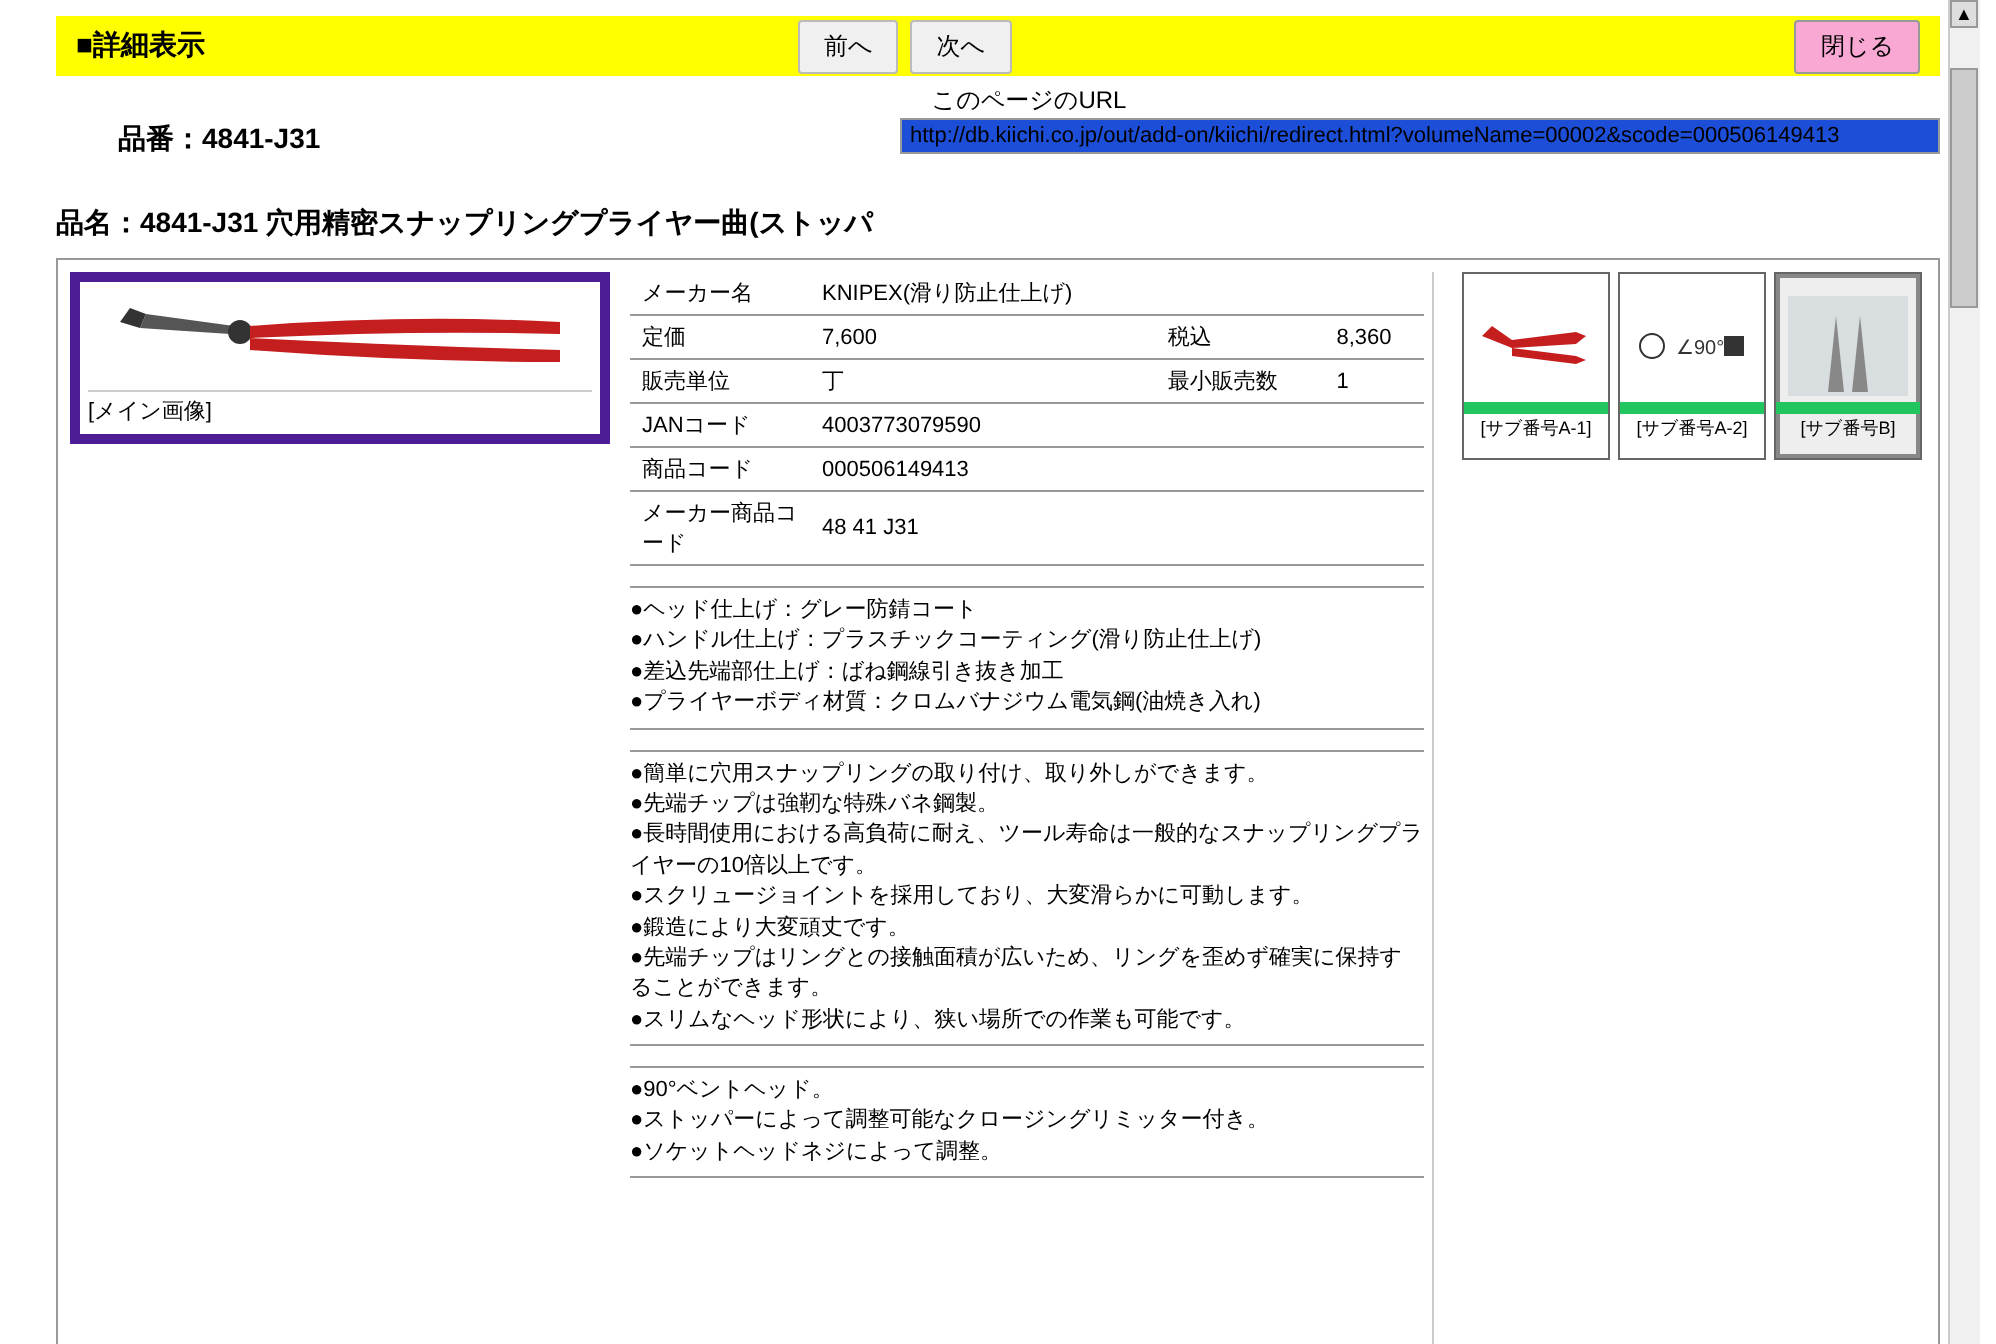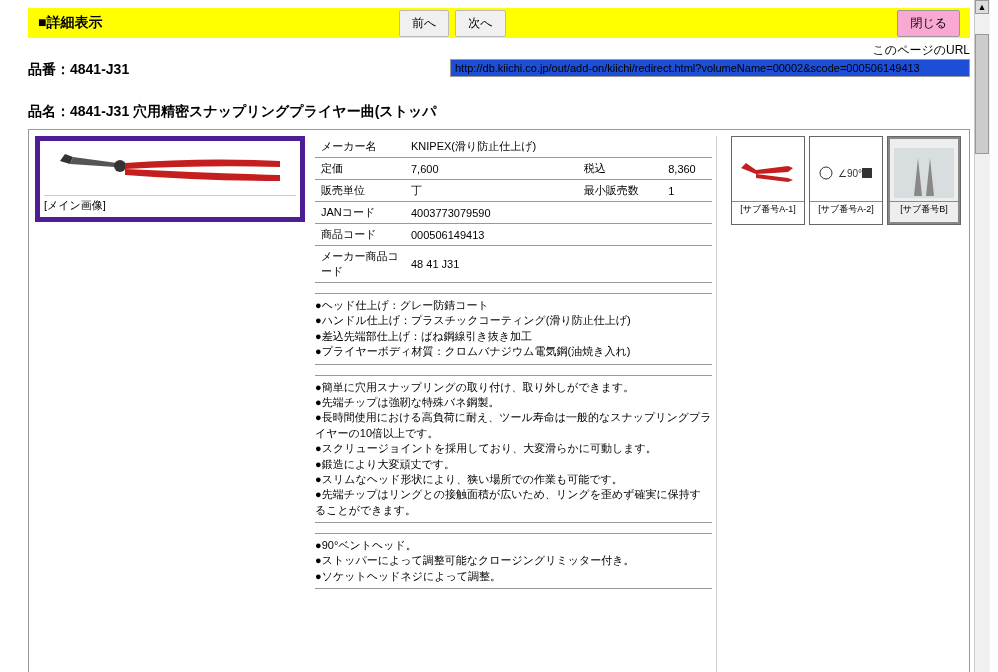--- a/index.html
+++ b/index.html
@@ -3,21 +3,21 @@
 <meta charset="utf-8">
 <style>
 * { box-sizing: border-box; margin: 0; padding: 0; }
 body { font-family: "MS PGothic", sans-serif; font-size: 12px; background: #fff; width: 998px; height: 672px; overflow: hidden; }
 .outer { position: relative; width: 100%; height: 100%; padding: 8px 28px; }
 .header-bar { background: #ffff00; height: 30px; display: flex; align-items: center; padding: 0 10px; position: relative; }
 .header-title { font-weight: bold; font-size: 14px; }
 .nav-buttons { position: absolute; left: 50%; transform: translateX(-100px); display: flex; gap: 6px; }
 .nav-btn { background: #f0f0f0; border: 1px solid #bbb; padding: 4px 12px; font-size: 12px; border-radius: 2px; cursor: pointer; }
 .close-btn { margin-left: auto; background: #f9a8d4; border: 1px solid #999; padding: 4px 12px; font-size: 12px; border-radius: 2px; cursor: pointer; }
-.url-row { display: flex; justify-content: flex-end; align-items: center; margin-top: 4px; gap: 6px; }
+.url-row { display: flex; justify-content: center; align-items: center; margin-top: 4px; gap: 6px; margin-left: 31px; }
 .url-label { font-size: 12px; }
 .url-input { border: 1px solid #999; padding: 2px 4px; font-size: 11px; width: 520px; background: #1d4ed8; }
 .product-number { font-weight: bold; font-size: 14px; margin-top: 4px; }
 .product-name { font-weight: bold; font-size: 14px; margin-top: 24px; }
 .main-frame { border: 1px solid #999; margin-top: 8px; padding: 6px; height: 558px; position: relative; display: flex; }
 .left-col { width: 270px; }
 .main-image-box { border: 5px solid #4c1d95; padding: 4px; text-align: center; }
 .main-image { width: 100%; height: 48px; display: flex; align-items: center; justify-content: center; position: relative; margin-bottom: 2px; }
 .plier-svg { width: 230px; height: 40px; }
 .main-image-label { font-size: 11px; text-align: left; border-top: 1px solid #ccc; padding-top: 2px; }
@@ -26,21 +26,21 @@
 .spec-table tr { border-bottom: 1px solid #999; }
 .spec-table td { padding: 3px 6px; font-size: 11px; }
 .spec-table td:first-child { width: 90px; }
 .desc-block { margin-top: 10px; border-top: 1px solid #999; border-bottom: 1px solid #999; padding: 4px 0; font-size: 11px; line-height: 1.4; }
 .desc-block .line { display: block; }
 .right-col { width: 240px; padding-left: 8px; }
 .thumbs { display: flex; gap: 4px; }
 .thumb { border: 1px solid #666; width: 74px; text-align: center; padding: 8px 0; font-size: 9px; }
 .thumb-active { box-shadow: 0 0 0 2px #888 inset; background: #eee; }
 .thumb-img { height: 56px; display: flex; align-items: center; justify-content: center; }
-.thumb-label { border-top: 1px solid #22c55e; padding-top: 1px; font-size: 9px; }
+.thumb-label { border-top: 6px solid #22c55e; padding-top: 1px; font-size: 9px; }
 .scrollbar { position: absolute; right: 8px; top: 0; width: 16px; height: 100%; background: #f0f0f0; border-left: 1px solid #ccc; }
 .scroll-thumb { background: #ccc; border: 1px solid #999; width: 14px; height: 120px; margin-top: 20px; }
 .scroll-arrow { width: 14px; height: 14px; background: #ddd; border: 1px solid #999; font-size: 9px; text-align: center; line-height: 12px; }
 </style>
 </head>
 <body>
 
 <div class="outer">
   <div class="scrollbar">
     <div class="scroll-arrow">▲</div>
@@ -127,22 +127,22 @@
           <span class="line">●ハンドル仕上げ：プラスチックコーティング(滑り防止仕上げ)</span>
           <span class="line">●差込先端部仕上げ：ばね鋼線引き抜き加工</span>
           <span class="line">●プライヤーボディ材質：クロムバナジウム電気鋼(油焼き入れ)</span>
         </div>
       <div class="desc-block" id="d3">
           <span class="line">●簡単に穴用スナップリングの取り付け、取り外しができます。</span>
           <span class="line">●先端チップは強靭な特殊バネ鋼製。</span>
           <span class="line">●長時間使用における高負荷に耐え、ツール寿命は一般的なスナップリングプライヤーの10倍以上です。</span>
           <span class="line">●スクリュージョイントを採用しており、大変滑らかに可動します。</span>
           <span class="line">●鍛造により大変頑丈です。</span>
+          <span class="line">●先端チップはリングとの接触面積が広いため、リングを歪めず確実に保持することができます。</span>
           <span class="line">●スリムなヘッド形状により、狭い場所での作業も可能です。</span>
-          <span class="line">●先端チップはリングとの接触面積が広いため、リングを歪めず確実に保持することができます。</span>
         </div>
       <div class="desc-block" id="d4">
           <span class="line">●90°ベントヘッド。</span>
           <span class="line">●ストッパーによって調整可能なクロージングリミッター付き。</span>
           <span class="line">●ソケットヘッドネジによって調整。</span>
         </div>
 
     </div>
 
     <div class="right-col">

